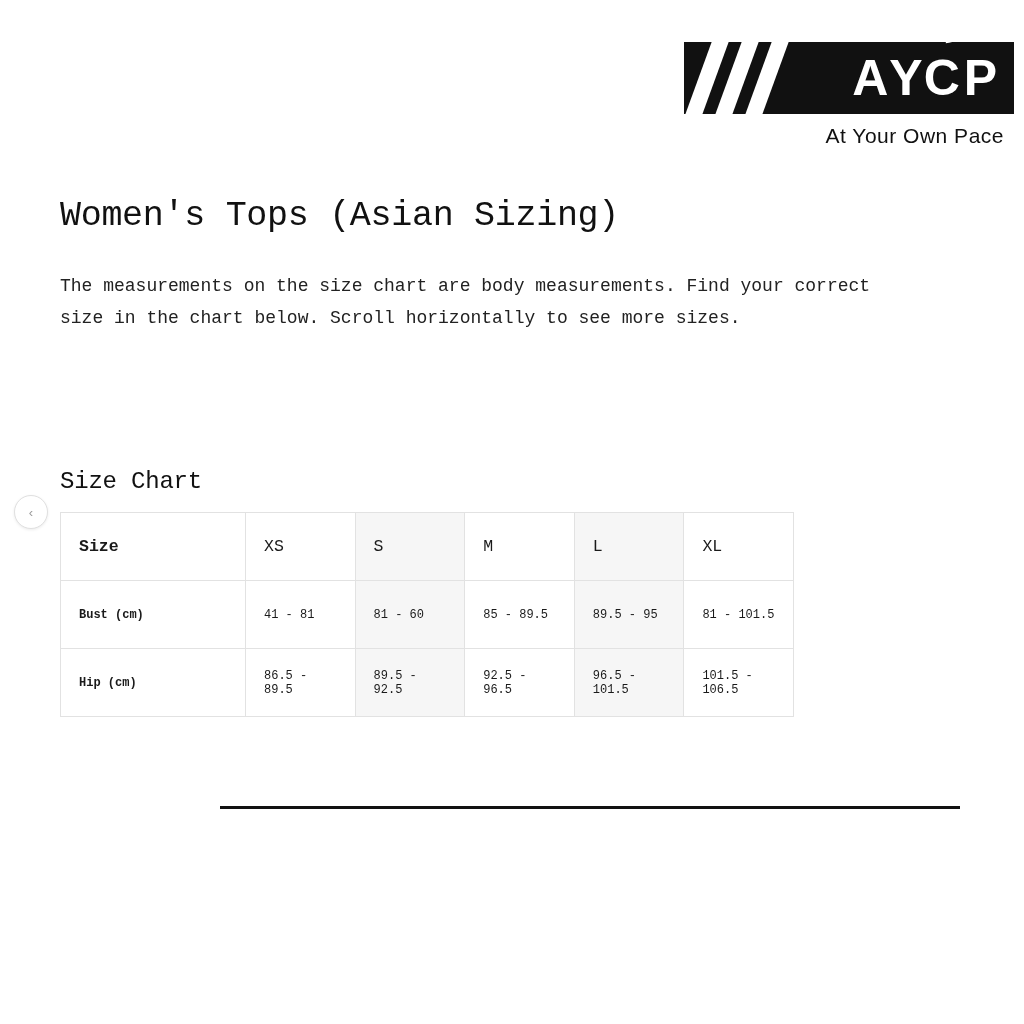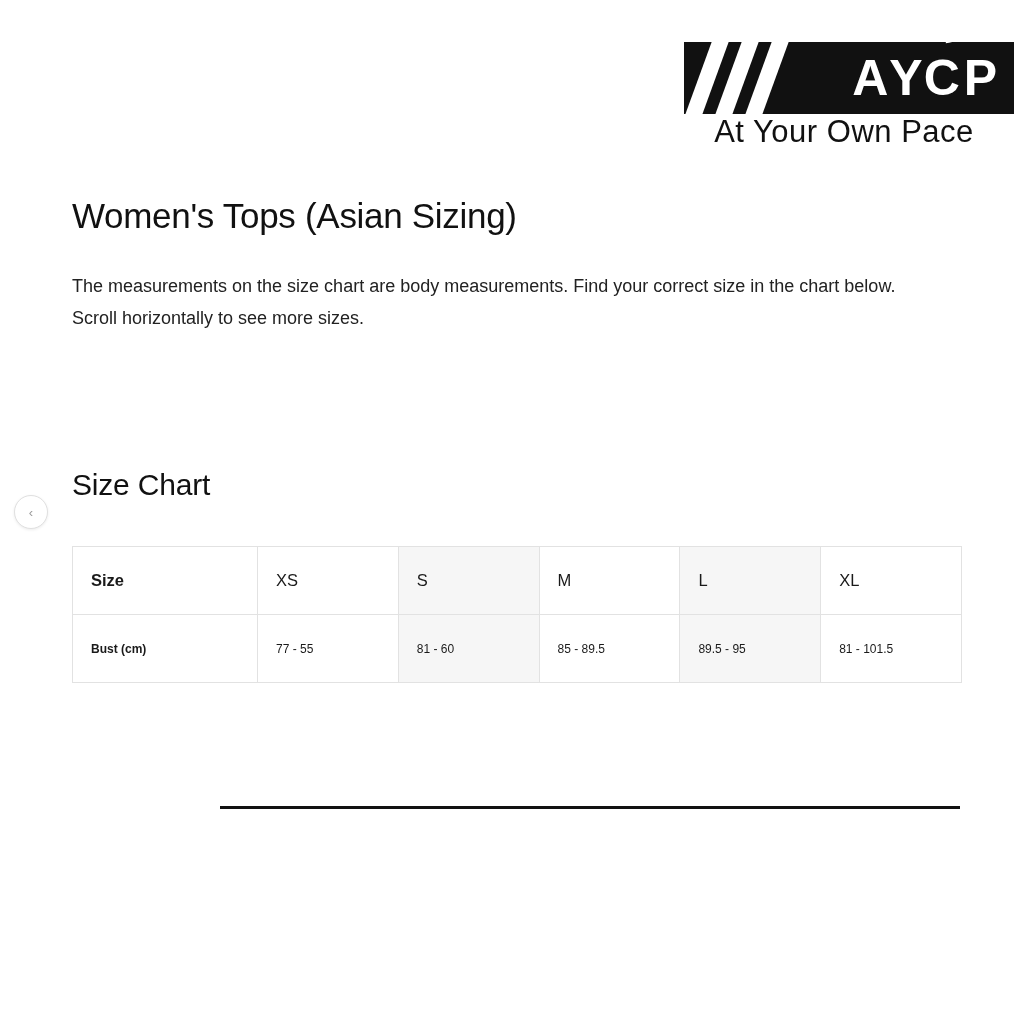--- a/index.html
+++ b/index.html
@@ -69,66 +69,67 @@
     width: 40px;
   }
   .logo-word .leaf-o svg {
     position: absolute;
     right: -2px;
     top: -30px;
     width: 22px;
     height: 22px;
   }
   .tagline {
-    margin-top: 0;
-    text-align: center;
-    font-size: 31px;
+    margin-top: 10px;
+    text-align: right;
+    font-size: 21px;
     letter-spacing: 0.5px;
     color: #111111;
     padding-right: 10px;
   }
 
   
   .content {
     position: absolute;
-    left: 72px;
+    left: 60px;
     top: 196px;
     width: 900px;
+    font-family: Liberation Mono, monospace;
   }
   .page-title {
     font-size: 35px;
     font-weight: 400;
     color: #111111;
     margin: 0 0 34px 0;
     letter-spacing: -0.3px;
   }
   .intro {
     font-size: 18px;
     line-height: 32px;
     color: #222222;
     max-width: 860px;
     margin: 0;
   }
   .section-title {
-    font-size: 30px;
+    font-size: 24px;
     font-weight: 400;
     color: #111111;
-    margin: 134px 0 44px 0;
+    margin: 134px 0 17px 0;
     letter-spacing: -0.2px;
   }
 
   
   .table-wrap {
     width: 890px;
     overflow: hidden;
     position: relative;
   }
   table.size-chart {
     border-collapse: collapse;
-    width: 890px;
+    width: 734px;
     table-layout: fixed;
   }
   table.size-chart th,
   table.size-chart td {
     border: 1px solid #e2e2e2;
     padding: 0 18px;
     height: 67px;
     text-align: left;
     font-size: 12px;
     color: #1a1a1a;
@@ -217,26 +218,34 @@
           <th class="col-head">XS</th>
           <th class="col-head shade">S</th>
           <th class="col-head">M</th>
           <th class="col-head shade">L</th>
           <th class="col-head">XL</th>
         </tr>
       </thead>
       <tbody>
         <tr>
           <td class="row-head">Bust (cm)</td>
-          <td>77 - 55</td>
+          <td>41 - 81</td>
           <td class="shade">81 - 60</td>
           <td>85 - 89.5</td>
           <td class="shade">89.5 - 95</td>
           <td>81 - 101.5</td>
         </tr>
+        <tr>
+          <td class="row-head">Hip (cm)</td>
+          <td>86.5 - 89.5</td>
+          <td class="shade">89.5 - 92.5</td>
+          <td>92.5 - 96.5</td>
+          <td class="shade">96.5 - 101.5</td>
+          <td>101.5 - 106.5</td>
+        </tr>
       </tbody>
     </table>
   </div>
 </div>
 
 <div class="table-scrollbar"></div>
 
 <div class="carousel-prev">
   <span>‹</span>
 </div>

